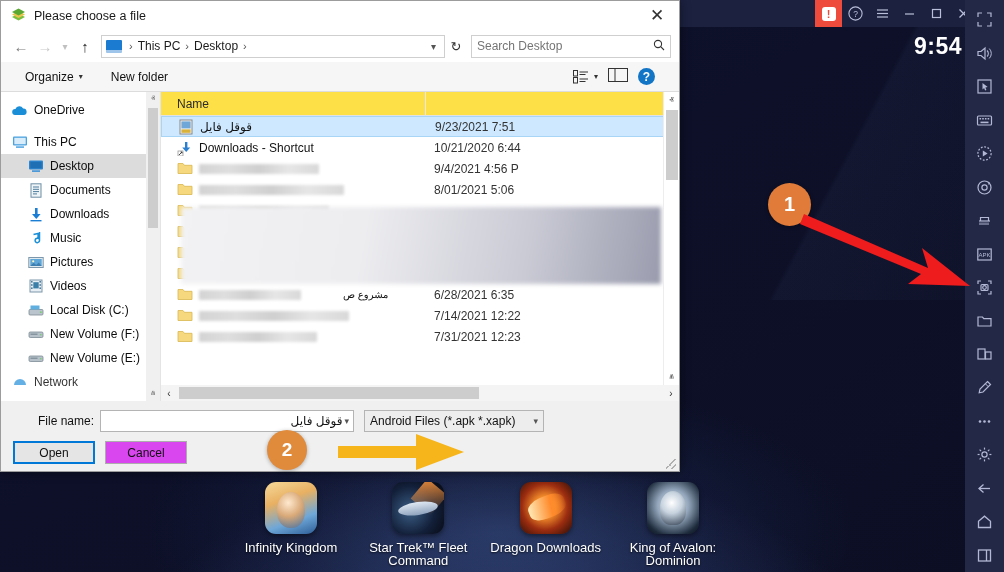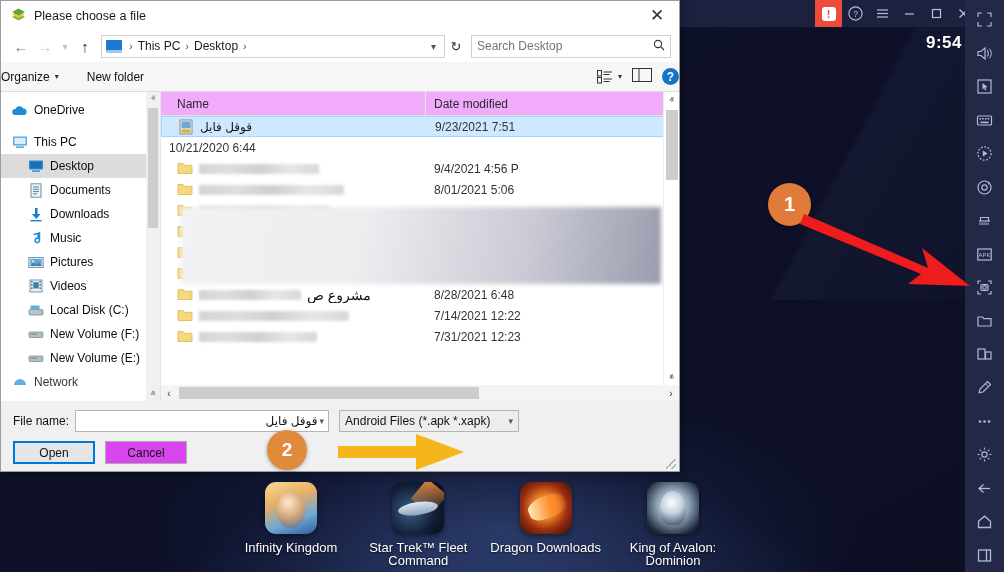--- a/index.html
+++ b/index.html
@@ -40,21 +40,21 @@
     display: flex; align-items: center; justify-content: center;
   }
   #alert-badge .glyph {
     width: 14px; height: 14px; border-radius: 3px; background: #fff; color: #ef4b3c;
     font-size: 11px; line-height: 14px; text-align: center; font-weight: bold;
   }
 
   
   #emu-clock {
     position: absolute; right: 42px; top: 33px;
-    color: #ffffff; font-size: 17px; font-weight: bold; letter-spacing: .5px;
+    color: #ffffff; font-size: 23px; font-weight: bold; letter-spacing: .5px;
   }
 
   
   #side-rail {
     position: absolute; right: 0; top: 0; width: 39px; height: 572px;
     background: #232847;
     display: flex; flex-direction: column; align-items: center;
     padding-top: 3px;
   }
   #side-rail .rail-ico {
@@ -112,21 +112,21 @@
   #search-box {
     width: 200px; height: 23px; border: 1px solid #cfcfcf; background: #fff;
     display: flex; align-items: center; padding: 0 5px; margin-left: 4px; flex: none;
   }
   #search-box .ph { font-size: 12px; color: #555; flex: 1; }
   #search-icon { color: #333; font-size: 12px; }
 
   
   #dlg-commandbar {
     height: 30px; background: #f6f6f6; border-bottom: 1px solid #dcdcdc;
-    display: flex; align-items: center; padding: 0 0; flex: none;
+    display: flex; align-items: center; padding: 0 24px; flex: none;
   }
   .cmd-item { font-size: 12px; color: #111; margin-right: 28px; display: flex; align-items: center; gap: 5px; }
   .cmd-caret { font-size: 8px; color: #333; }
   #cmd-right { margin-left: auto; display: flex; align-items: center; gap: 10px; }
   #view-ico { display: flex; align-items: center; gap: 5px; color: #333; }
   #help-circle {
     width: 17px; height: 17px; border-radius: 50%; background: #1275c6; color: #fff;
     font-size: 12px; font-weight: bold; display: flex; align-items: center; justify-content: center;
   }
 
@@ -147,21 +147,21 @@
   #nav-scrollbar {
     position: absolute; right: 0; top: 0; width: 14px; height: 100%; background: #f0f0f0;
   }
   #nav-scrollbar .sb-arrow { height: 14px; text-align: center; font-size: 8px; color: #555; line-height: 14px; }
   #nav-scrollbar .sb-thumb {
     position: absolute; left: 2px; top: 16px; width: 10px; height: 120px; background: #cdcdcd;
   }
 
   #list-pane { flex: 1; position: relative; overflow: hidden; background: #fff; }
   #col-header {
-    height: 24px; background: #f0abfc; border-bottom: 1px solid #e2e2e2;
+    height: 24px; background: #fde047; border-bottom: 1px solid #e2e2e2;
     display: flex; align-items: center; font-size: 12px; color: #2b2b2b;
   }
   #col-header .col-name { width: 265px; padding-left: 16px; border-right: 1px solid #e8e8e8; height: 100%; display: flex; align-items: center; }
   #col-header .col-date { flex: 1; padding-left: 8px; }
   .file-row { height: 21px; display: flex; align-items: center; font-size: 12px; color: #111; }
   .file-row.selected { background: #cde8ff; border: 1px solid #a8d4f5; height: 21px; }
   .f-name { width: 265px; display: flex; align-items: center; padding-left: 16px; overflow: hidden; }
   .f-ico { width: 16px; height: 16px; margin-right: 6px; flex: none; }
   .f-date { flex: 1; padding-left: 8px; color: #333; white-space: nowrap; }
   .f-label.rtl { direction: rtl; unicode-bidi: embed; }
@@ -188,21 +188,21 @@
   #list-hscroll {
     position: absolute; left: 0; bottom: 0; right: 0; height: 16px; background: #f4f4f4;
     display: flex; align-items: center;
   }
   #list-hscroll .sb-arrow { width: 16px; text-align: center; font-size: 10px; color: #333; }
   #list-hscroll .sb-track { flex: 1; height: 14px; position: relative; }
   #list-hscroll .sb-thumb { position: absolute; left: 2px; top: 1px; width: 300px; height: 12px; background: #cdcdcd; }
 
   
   #dlg-footer { height: 70px; background: #f0f0f0; position: relative; flex: none; padding: 0 12px; }
-  #fn-row { display: flex; align-items: center; padding-top: 9px; }
+  #fn-row { display: flex; align-items: center; padding-top: 9px; margin-left: 25px; }
   #fn-label { font-size: 12px; color: #111; margin-right: 6px; }
   #fn-input {
     width: 254px; height: 22px; background: #fff; border: 1px solid #b4b4b4;
     display: flex; align-items: center; padding: 0 4px; font-size: 12px; color: #111;
   }
   #fn-input .val { flex: 1; direction: rtl; unicode-bidi: embed; text-align: right; padding-right: 2px;}
   #fn-input .caret { color: #555; font-size: 9px; }
   #filter-box {
     width: 180px; height: 22px; background: #ededed; border: 1px solid #b4b4b4;
     display: flex; align-items: center; padding: 0 5px; font-size: 12px; color: #111; margin-left: 10px;
@@ -715,40 +715,49 @@
         <div class="sb-arrow">ⱏ</div>
         <div class="sb-thumb"></div>
         <div class="sb-arrow" style="position:absolute;bottom:0;left:0;right:0;">ⱞ</div>
       </div>
     </div>
 
     <div id="list-pane">
 
       <div id="col-header">
         <div class="col-name">Name</div>
-        <div class="col-date">Date modified</div>
       </div>
 
       <div id="file-rows">
 
         <div class="file-row selected">
           <div class="f-name">
             <span class="f-ico">
               <svg width="16" height="16" viewBox="0 0 16 16">
                   <rect x="2" y="1" width="12" height="14" fill="#f4f4f4" stroke="#8a8a8a" stroke-width="1"></rect>
                   <rect x="3.4" y="2.4" width="9.2" height="7" fill="#6fa8d8"></rect>
                   <rect x="3.4" y="10.4" width="9.2" height="3.4" fill="#d8b23a"></rect>
                 </svg>
             </span>
             <span class="f-label rtl">قوقل فايل</span>
           </div>
           <div class="f-date">9/23/2021 7:51</div>
         </div>
 
         <div class="file-row">
+          <div class="f-name">
+            <span class="f-ico">
+              <svg width="16" height="16" viewBox="0 0 16 16">
+                  <path d="M8,2 h2.4 v5.4 h2.8 l-4,4.6 l-4,-4.6 h2.8 z" fill="#2a7fd0"></path>
+                  <rect x="1" y="11" width="5" height="5" fill="#fff" stroke="#999" stroke-width="0.8"></rect>
+                  <path d="M2,15 l3,-3 M5,12 v1.4 M5,12 h-1.4" stroke="#333" stroke-width="0.9" fill="none"></path>
+                </svg>
+            </span>
+            <span class="f-label">Downloads - Shortcut</span>
+          </div>
           <div class="f-date">10/21/2020 6:44</div>
         </div>
 
         <div class="file-row">
           <div class="f-name">
             <span class="f-ico"><svg width="16" height="14" viewBox="0 0 16 14">
                   <path d="M1,2.5 h5 l1.4,1.8 h7.6 v8.2 h-14 z" fill="#f6d97f" stroke="#d9b84f" stroke-width="0.8"></path>
                 </svg></span>
             <span class="redact" style="width:120px;"></span>
           </div>
@@ -798,23 +807,23 @@
             <span class="redact" style="width:125px;"></span>
           </div>
           <div class="f-date">10/5/2021 9:26</div>
         </div>
         <div class="file-row">
           <div class="f-name">
             <span class="f-ico"><svg width="16" height="14" viewBox="0 0 16 14">
                   <path d="M1,2.5 h5 l1.4,1.8 h7.6 v8.2 h-14 z" fill="#f6d97f" stroke="#d9b84f" stroke-width="0.8"></path>
                 </svg></span>
             <span class="redact" style="width:102px;margin-right:6px;"></span>
-            <span class="f-label rtl" style="font-size:14px;">مشروع ص</span>
-          </div>
-          <div class="f-date">8/28/2021 6:48</div>
+            <span class="f-label rtl" style="font-size:10px;margin-left:36px;">مشروع ص</span>
+          </div>
+          <div class="f-date">6/28/2021 6:35</div>
         </div>
         <div class="file-row">
           <div class="f-name">
             <span class="f-ico"><svg width="16" height="14" viewBox="0 0 16 14">
                   <path d="M1,2.5 h5 l1.4,1.8 h7.6 v8.2 h-14 z" fill="#f6d97f" stroke="#d9b84f" stroke-width="0.8"></path>
                 </svg></span>
             <span class="redact" style="width:150px;"></span>
           </div>
           <div class="f-date">7/14/2021 12:22</div>
         </div>

